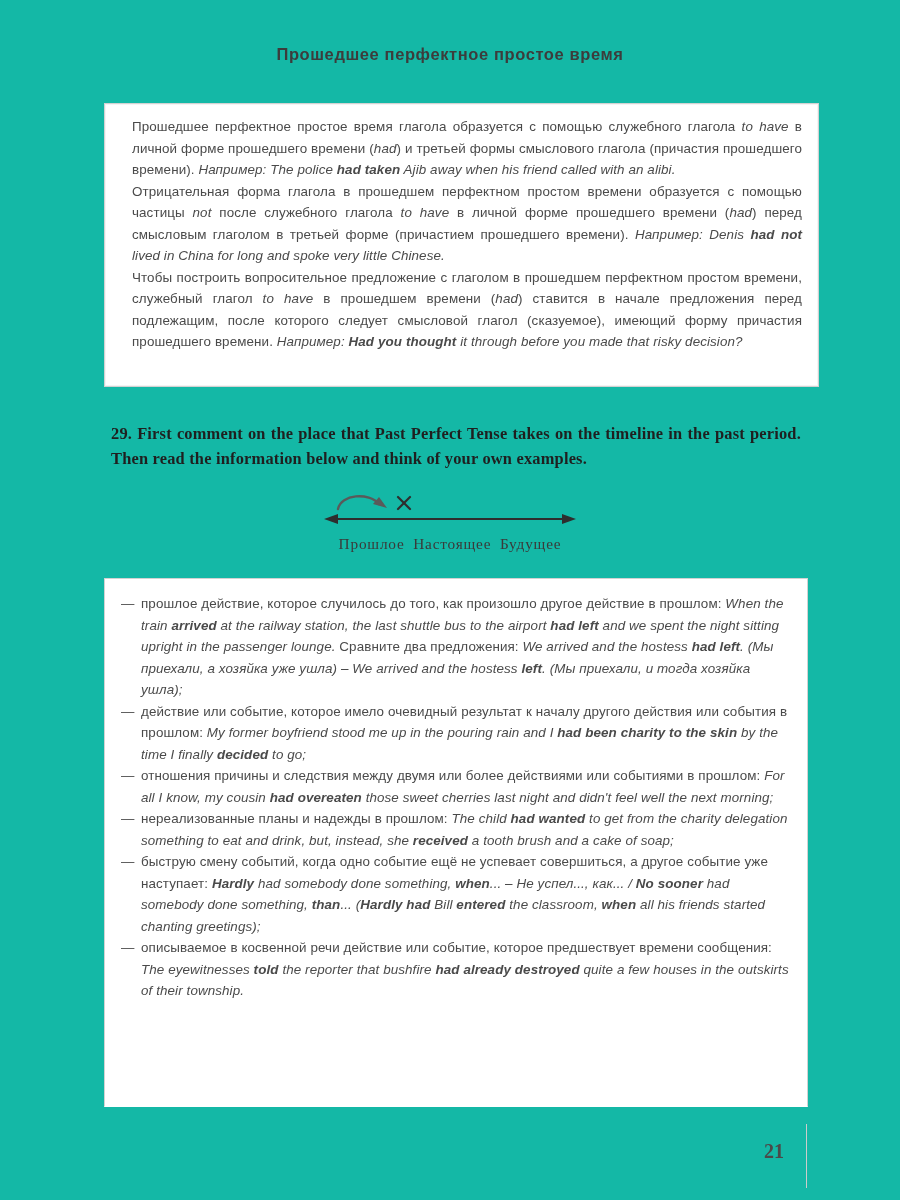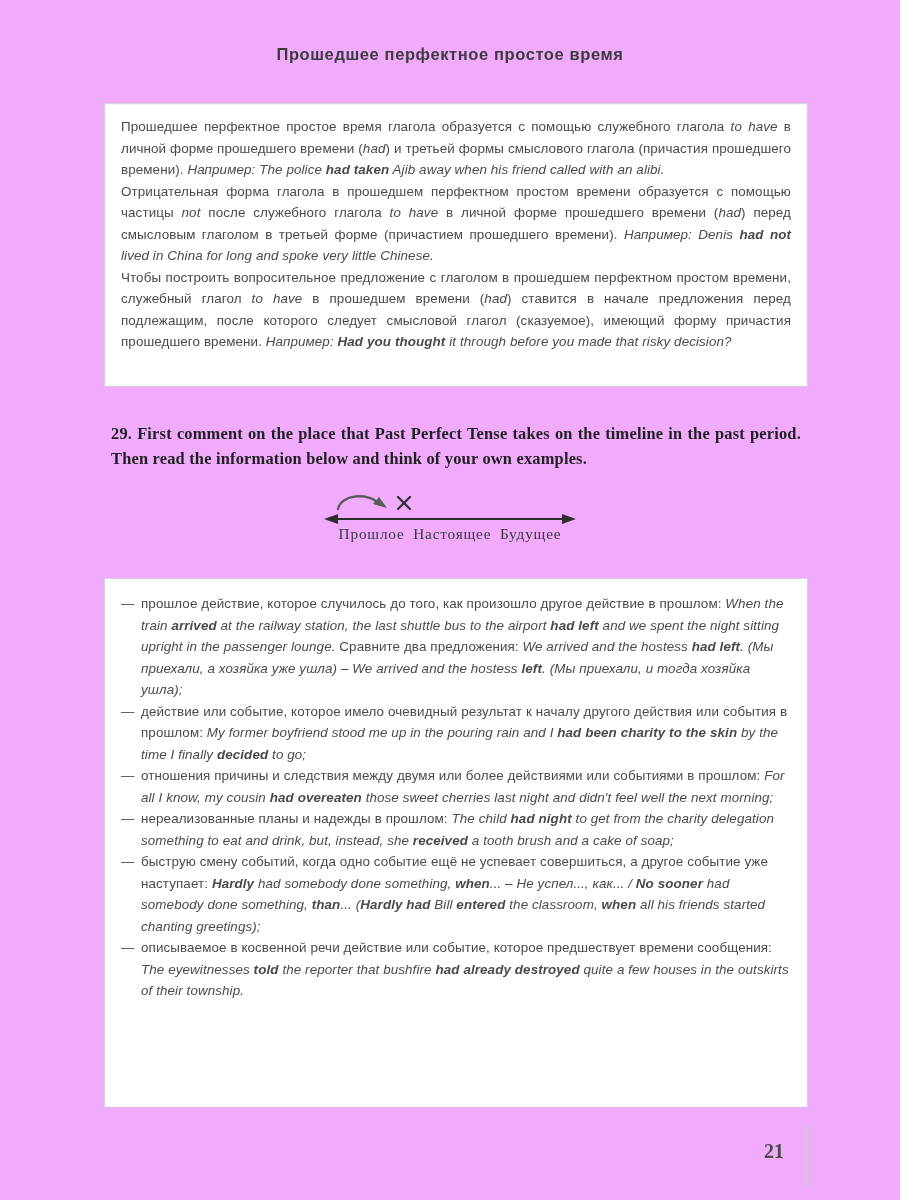--- a/index.html
+++ b/index.html
@@ -11,21 +11,21 @@
     width: 900px;
     height: 1200px;
     position: relative;
     font-family: "Liberation Sans", sans-serif;
     color: #3a3a3a;
     overflow: hidden;
   }
   .page {
     position: absolute;
     inset: 0;
-    background: #f0abfc;
+    background: #14b8a6;
   }
 
   
   .heading {
     position: absolute;
     top: 44px;
     left: 0;
     width: 900px;
     text-align: center;
   }
@@ -62,20 +62,21 @@
   .para + .para { margin-top: 0px; }
   .i  { font-style: italic; }
   .bi { font-weight: bold; font-style: italic; }
 
   
   #box-definitions {
     left: 104px;
     top: 103px;
     width: 702px;
     height: 282px;
+    padding-left: 11px;
   }
 
   
   #exercise-29 {
     position: absolute;
     left: 100px;
     top: 410px;
     width: 712px;
   }
   #exercise-29 p {
@@ -95,21 +96,21 @@
     position: absolute;
     left: 300px;
     top: 483px;
     width: 300px;
     height: 85px;
   }
   #timeline-figure svg { display: block; }
   #timeline-caption {
     position: absolute;
     left: 0;
-    top: 42px;
+    top: 52px;
     width: 300px;
     text-align: center;
     font-family: "Liberation Serif", serif;
     font-size: 15.3px;
     color: #3a3a3a;
     letter-spacing: 0.8px;
     word-spacing: 4px;
     white-space: nowrap;
   }
 
@@ -211,21 +212,21 @@
         <li>
           <span class="dash">—</span>
           <span class="para"><span>действие или событие, которое имело очевидный результат к началу другого действия или события в прошлом: </span><span class="i">My former boyfriend stood me up in the pouring rain and I </span><span class="bi">had been charity to the skin</span><span class="i"> by the time I finally </span><span class="bi">decided</span><span class="i"> to go;</span></span>
         </li>
         <li>
           <span class="dash">—</span>
           <span class="para"><span>отношения причины и следствия между двумя или более действиями или событиями в прошлом: </span><span class="i">For all I know, my cousin </span><span class="bi">had overeaten</span><span class="i"> those sweet cherries last night and didn't feel well the next morning;</span></span>
         </li>
         <li>
           <span class="dash">—</span>
-          <span class="para"><span>нереализованные планы и надежды в прошлом: </span><span class="i">The child </span><span class="bi">had night</span><span class="i"> to get from the charity delegation something to eat and drink, but, instead, she </span><span class="bi">received</span><span class="i"> a tooth brush and a cake of soap;</span></span>
+          <span class="para"><span>нереализованные планы и надежды в прошлом: </span><span class="i">The child </span><span class="bi">had wanted</span><span class="i"> to get from the charity delegation something to eat and drink, but, instead, she </span><span class="bi">received</span><span class="i"> a tooth brush and a cake of soap;</span></span>
         </li>
         <li>
           <span class="dash">—</span>
           <span class="para"><span>быструю смену событий, когда одно событие ещё не успевает совершиться, а другое событие уже наступает: </span><span class="bi">Hardly</span><span class="i"> had somebody done something, </span><span class="bi">when</span><span class="i">... – Не успел..., как... / </span><span class="bi">No sooner</span><span class="i"> had somebody done something, </span><span class="bi">than</span><span class="i">... (</span><span class="bi">Hardly had</span><span class="i"> Bill </span><span class="bi">entered</span><span class="i"> the classroom, </span><span class="bi">when</span><span class="i"> all his friends started chanting greetings);</span></span>
         </li>
         <li>
           <span class="dash">—</span>
           <span class="para"><span>описываемое в косвенной речи действие или событие, которое предшествует времени сообщения: </span><span class="i">The eyewitnesses </span><span class="bi">told</span><span class="i"> the reporter that bushfire </span><span class="bi">had already destroyed</span><span class="i"> quite a few houses in the outskirts of their township.</span></span>
         </li>
       </ul>

